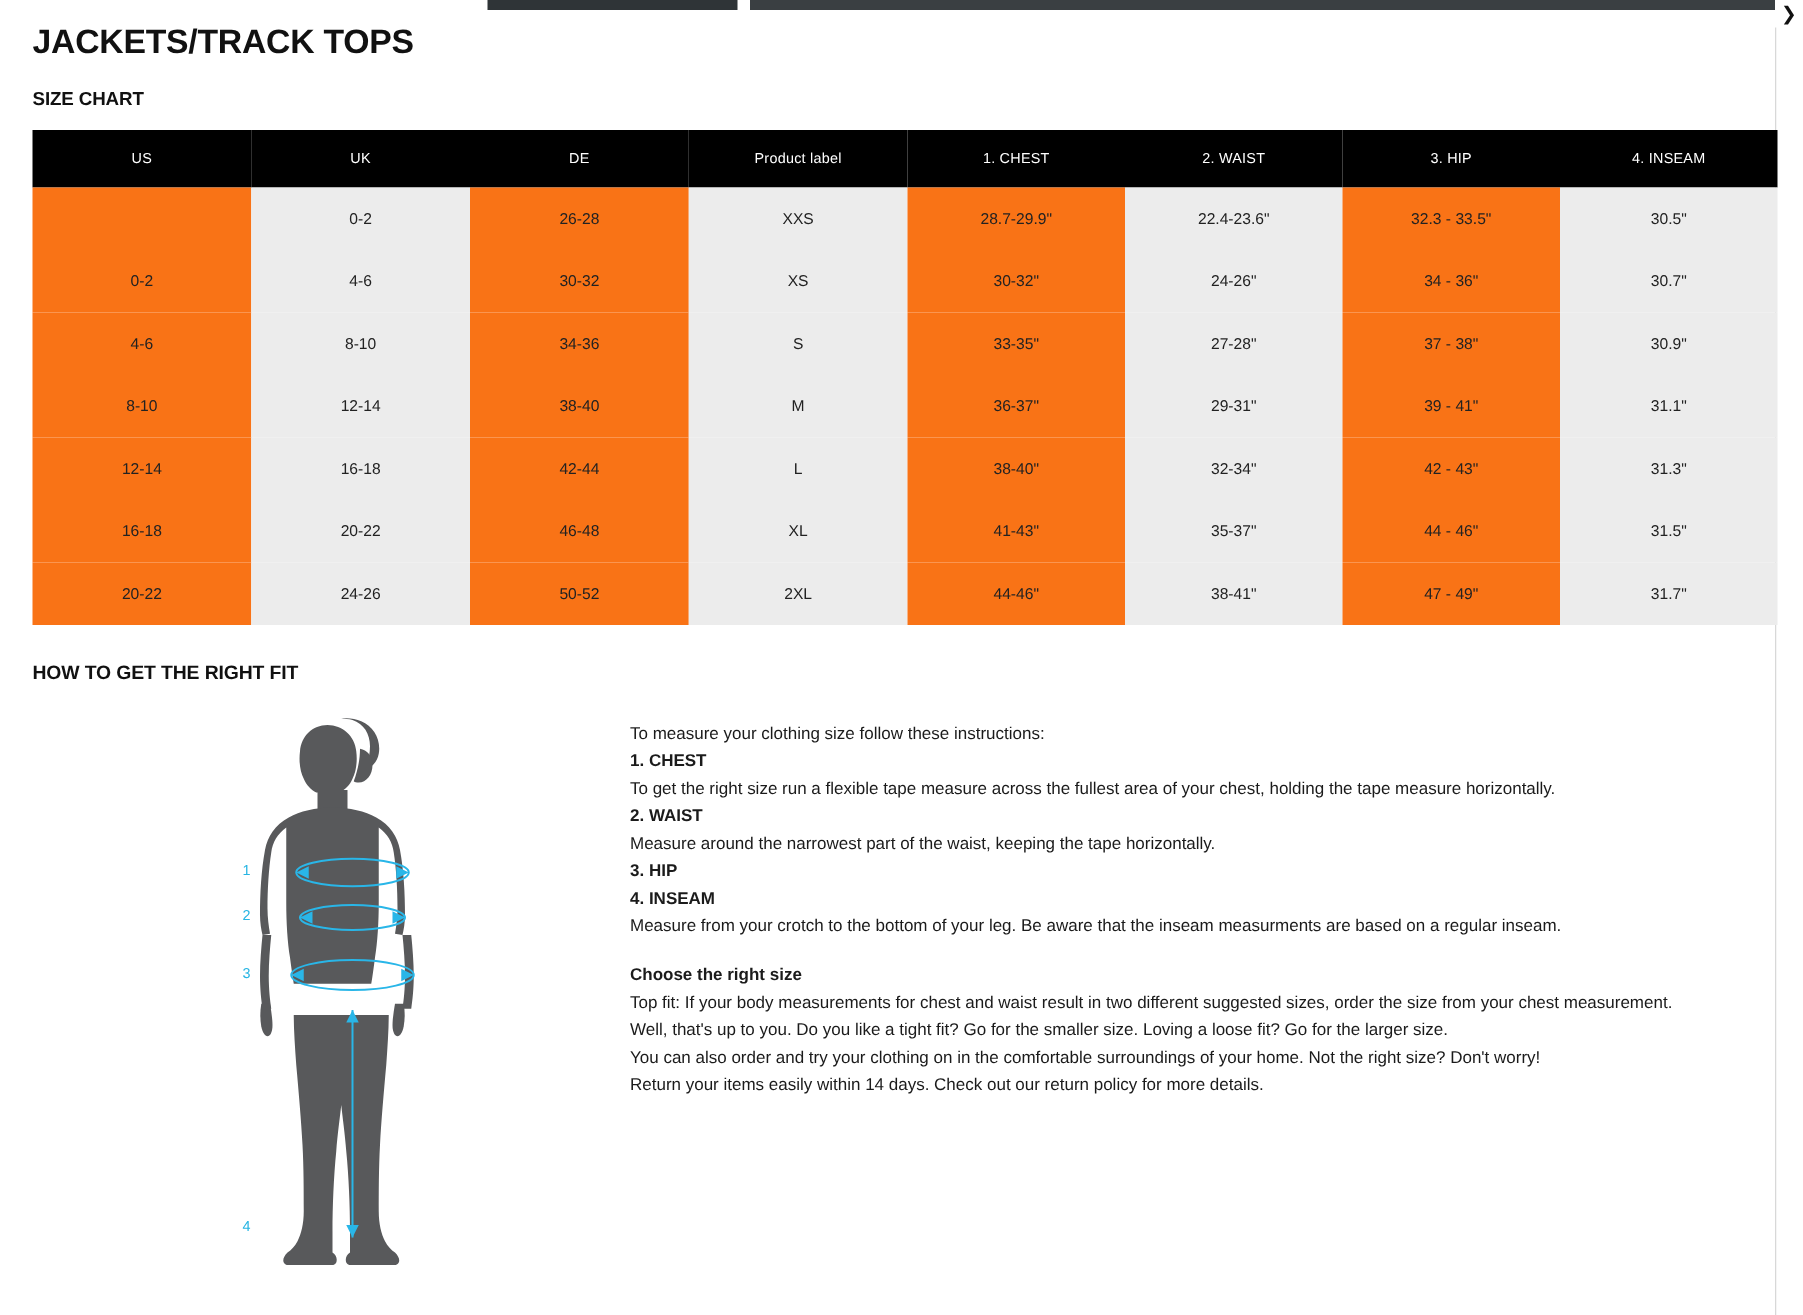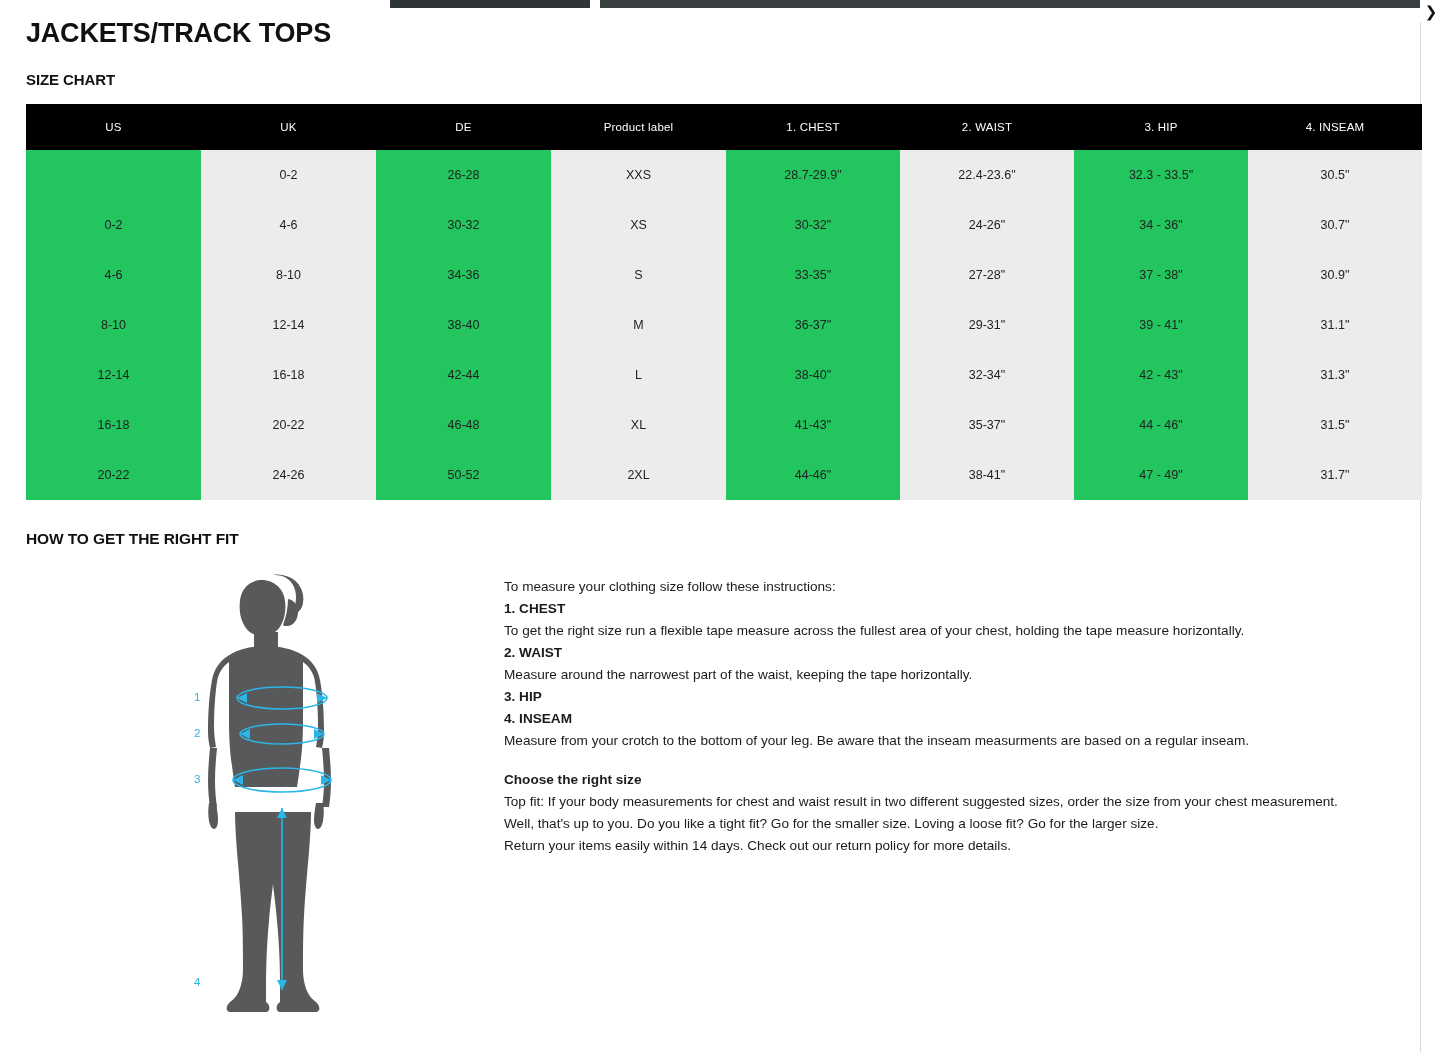--- a/index.html
+++ b/index.html
@@ -58,21 +58,21 @@
   }
   table.size-chart thead th {
     background: #000; color: #fff;
     font-size: 11.5px; font-weight: normal;
     height: 46px; text-align: center;
     letter-spacing: 0.2px;
   }
   table.size-chart tbody td {
     height: 50px; text-align: center;
     font-size: 12.5px; color: #222;
-    background: #22c55e;
+    background: #f97316;
   }
   table.size-chart tbody td.shaded { background: #ececec; }
   h2.fit-title {
     font-size: 15.5px; font-weight: bold; color: #111;
     margin: 30px 0 0 0; letter-spacing: -0.1px;
   }
   #fit-area {
     display: flex; margin-top: 24px;
   }
   #figure-col {
@@ -261,17 +261,18 @@
       <p>Measure around the narrowest part of the waist, keeping the tape horizontally.</p>
       <p class="bold">3. HIP</p>
       <p class="bold">4. INSEAM</p>
       <p>Measure from your crotch to the bottom of your leg. Be aware that the inseam measurments are based on a regular inseam.</p>
 
       <div class="gap"></div>
 
       <p class="bold">Choose the right size</p>
       <p>Top fit: If your body measurements for chest and waist result in two different suggested sizes, order the size from your chest measurement.</p>
       <p>Well, that's up to you. Do you like a tight fit? Go for the smaller size. Loving a loose fit? Go for the larger size.</p>
+      <p>You can also order and try your clothing on in the comfortable surroundings of your home. Not the right size? Don't worry!</p>
       <p>Return your items easily within 14 days. Check out our return policy for more details.</p>
     </div>
 
   </div>
 </div>
 
 </body></html>

